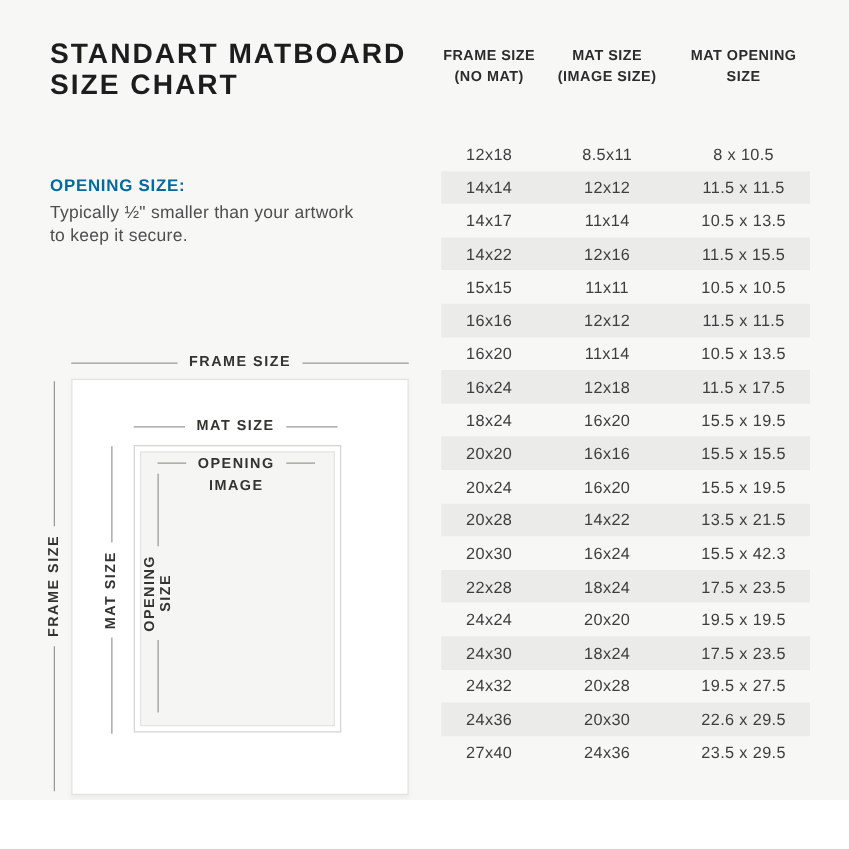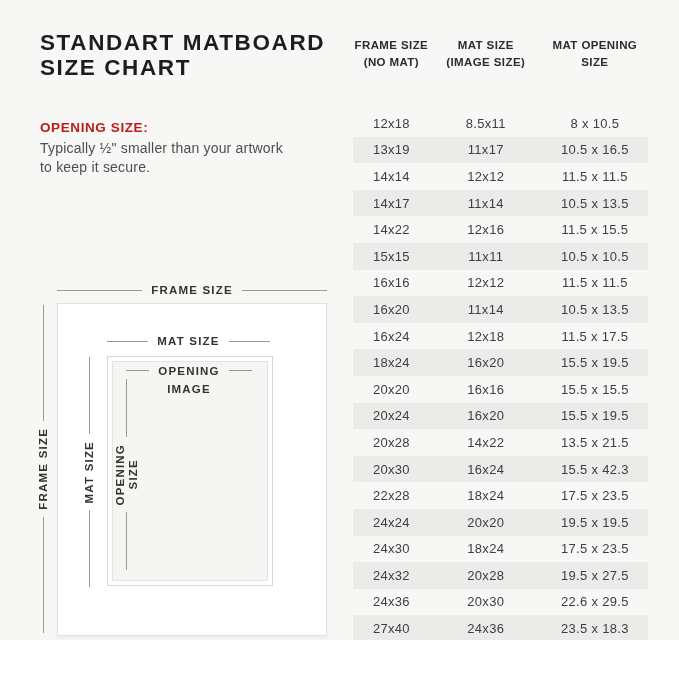--- a/index.html
+++ b/index.html
@@ -25,22 +25,23 @@
     color: #1d1d1d;
     white-space: pre-line;
   }
   .note { position: absolute; left: 40px; width: 300px; }
   .note-opening { top: 120px; }
   .note-bevel   { top: 192px; }
   .note-heading {
     font-size: 13.5px;
     font-weight: 700;
     letter-spacing: 0.6px;
-    color: #b91c1c;
+    color: #0369a1;
     margin-bottom: 4px;
+    margin-top: 21px;
   }
   .note-body {
     font-size: 14px;
     line-height: 18.5px;
     letter-spacing: 0.2px;
     color: #4e4e4e;
     white-space: pre-line;
   }
 
   
@@ -207,25 +208,20 @@
 SIZE</div>
   </div>
 
   <div class="size-table-body">
       <div class="trow">
         <div class="tcell">12x18</div>
         <div class="tcell">8.5x11</div>
         <div class="tcell">8 x 10.5</div>
       </div>
       <div class="trow">
-        <div class="tcell">13x19</div>
-        <div class="tcell">11x17</div>
-        <div class="tcell">10.5 x 16.5</div>
-      </div>
-      <div class="trow">
         <div class="tcell">14x14</div>
         <div class="tcell">12x12</div>
         <div class="tcell">11.5 x 11.5</div>
       </div>
       <div class="trow">
         <div class="tcell">14x17</div>
         <div class="tcell">11x14</div>
         <div class="tcell">10.5 x 13.5</div>
       </div>
       <div class="trow">
@@ -299,17 +295,17 @@
         <div class="tcell">19.5 x 27.5</div>
       </div>
       <div class="trow">
         <div class="tcell">24x36</div>
         <div class="tcell">20x30</div>
         <div class="tcell">22.6 x 29.5</div>
       </div>
       <div class="trow">
         <div class="tcell">27x40</div>
         <div class="tcell">24x36</div>
-        <div class="tcell">23.5 x 18.3</div>
+        <div class="tcell">23.5 x 29.5</div>
       </div>
     </div>
 
 </div>
 
 </body></html>

